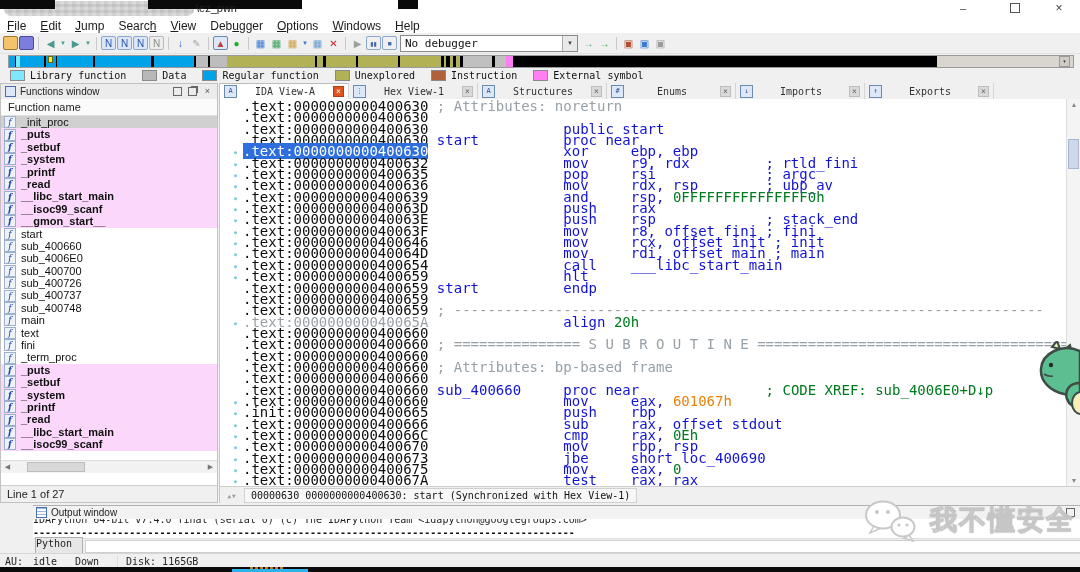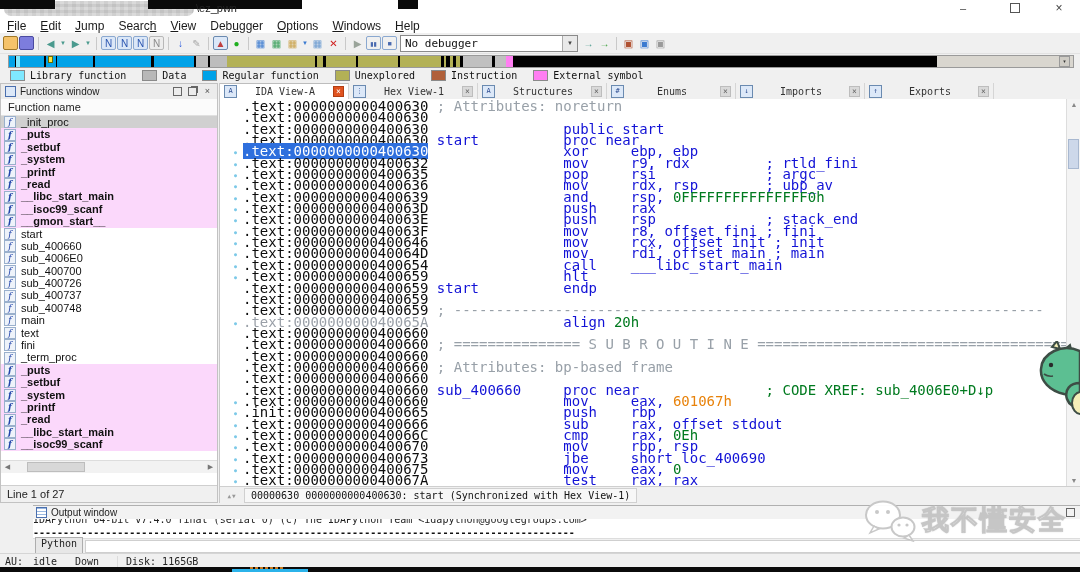--- a/index.html
+++ b/index.html
@@ -127,39 +127,39 @@
             font-size:10px;color:#222;padding-left:3px;border-bottom:1px solid #e3e3e3;}
   .ow-icon{width:9px;height:9px;border:1px solid #4a6fae;background:repeating-linear-gradient(0deg,#fff 0 2px,#9ab8e0 2px 3px);margin-right:4px;}
   .ow-ctls{margin-left:auto;display:flex;gap:6px;padding-right:8px;align-items:center;}
   .ow-body{position:absolute;left:0;top:13px;right:0;height:22px;background:#fff;overflow:hidden;}
   .ow-clip{height:9px;overflow:hidden;}
   .ow-clip span{display:block;margin-top:-5px;font-size:10px;font-family:"DejaVu Sans Mono",monospace;color:#222;}
   .ow-dashes{font-size:10px;font-family:"DejaVu Sans Mono",monospace;font-weight:bold;color:#111;letter-spacing:0;line-height:10px;}
   .ow-scroll{position:absolute;right:2px;top:15px;width:11px;height:22px;color:#888;font-size:6px;text-align:center;line-height:9px;}
   .ow-python{position:absolute;left:0;bottom:0;right:0;height:15px;background:#f0f0f0;display:flex;align-items:center;border-top:1px solid #ddd;}
   .py-btn{width:48px;height:20px;background:#e7e7e7;border:1px solid #adadad;font-size:10px;font-family:"DejaVu Sans Mono",monospace;
-          text-align:center;line-height:12px;color:#222;margin-left:2px;box-sizing:border-box;}
+          line-height:12px;color:#222;margin-left:2px;box-sizing:border-box;}
   .py-input{flex:1;height:13px;border:1px solid #cfcfcf;background:#fff;margin:0 1px 0 2px;font-size:10px;
             font-family:"DejaVu Sans Mono",monospace;padding:0 3px;outline:none;box-sizing:border-box;}
 
   
   .statusbar{position:absolute;left:0;top:553px;width:1080px;height:14px;background:#f0f0f0;border-top:1px solid #d5d5d5;
              font-size:10px;font-family:"DejaVu Sans Mono",monospace;color:#222;}
   .sb{position:absolute;top:2px;}
   .sb-au{left:5px;}
   .sb-state{left:33px;}
   .sb-down{left:75px;}
   .sb-disk{left:117px;border-left:1px solid #dcdcdc;padding-left:8px;}
   .bottomstrip{position:absolute;left:0;top:567px;width:1080px;height:5px;background:#0b0b0b;}
   .strip-cyan{position:absolute;left:232px;bottom:0;width:76px;height:3px;background:#2bb3ea;}
   .strip-orange{position:absolute;left:250px;top:0;width:34px;height:2px;
                 background:repeating-linear-gradient(90deg,#c87a20 0 3px,transparent 3px 5px);}
 
   
-  .watermark{position:absolute;left:862px;top:498px;display:flex;align-items:center;gap:6px;z-index:30;pointer-events:none;}
+  .watermark{position:absolute;left:862px;top:498px;display:flex;align-items:center;gap:14px;z-index:30;pointer-events:none;}
   .wm-text{font-size:27px;font-weight:bold;color:#ffffff;-webkit-text-stroke:1px #c4c4c4;
            text-shadow:0 0 2px #bbb, 0 0 1px #bbb;font-family:"Liberation Sans",sans-serif;letter-spacing:2px;opacity:.96;}
   .dino{position:absolute;right:0;top:341px;z-index:31;pointer-events:none;}
 </style>
 </head>
 <body>
 
 <div class="screen">
 
   <div class="titlebar">

